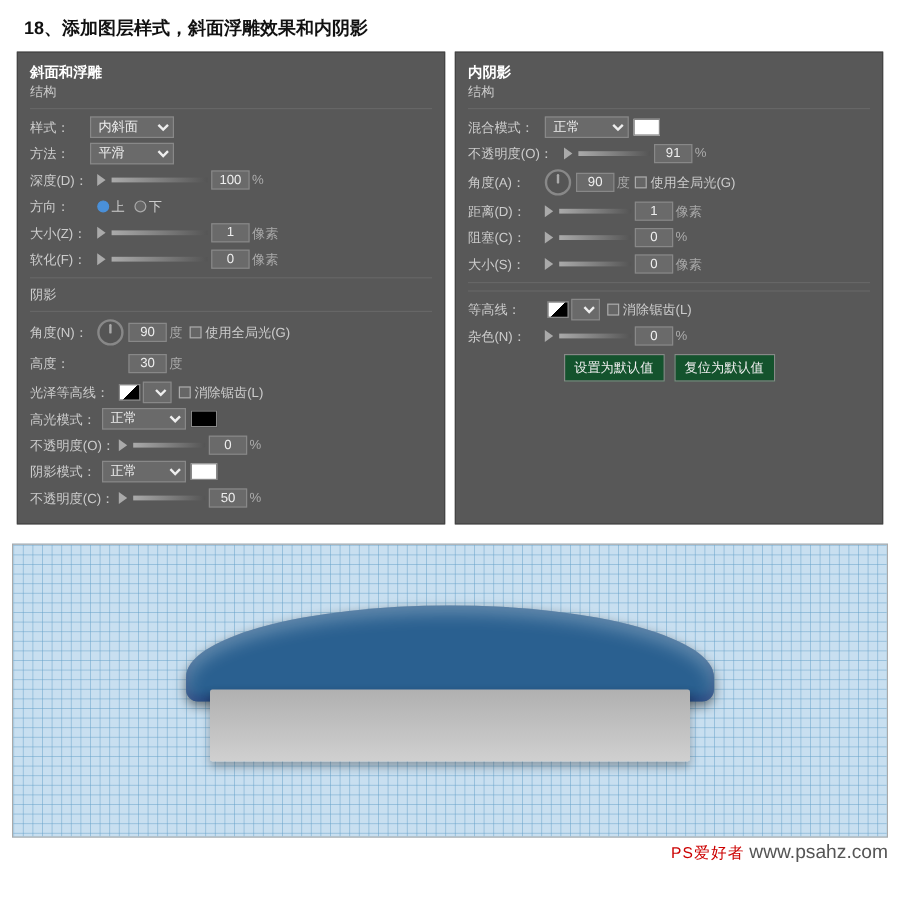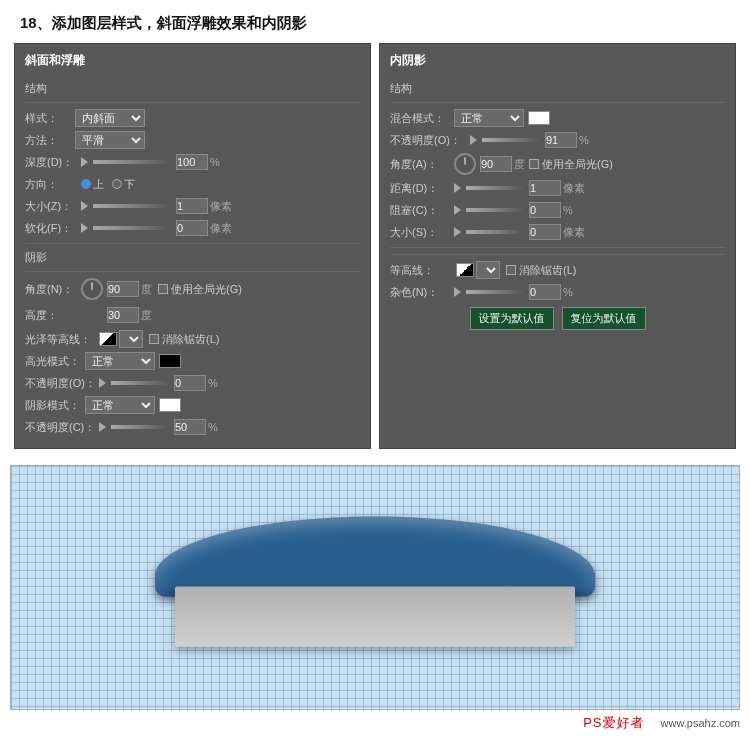--- a/index.html
+++ b/index.html
@@ -40,21 +40,21 @@
       flex: 1;
       padding: 8px 10px;
       margin: 0 4px;
       color: #ddd;
       font-size: 12px;
     }
 
     .panel-title {
       color: #fff;
       font-size: 12px;
-      margin-bottom: 12px;
+      margin-bottom: 0;
       font-weight: bold;
     }
 
     .section-title {
       color: #ccc;
       font-size: 11px;
       margin-bottom: 4px;
     }
 
     .divider {
@@ -105,21 +105,21 @@
       width: 60px;
     }
 
     .num-input {
       background: #6a6a6a;
       border: 1px solid #888;
       color: #eee;
       font-size: 11px;
       width: 32px;
       height: 16px;
-      text-align: left;
+      text-align: center;
     }
 
     .unit {
       color: #aaa;
       font-size: 11px;
       margin-left: 2px;
     }
 
     .triangle-right {
       width: 0; height: 0;
@@ -309,23 +309,23 @@
     }
 
     .footer-logo {
       font-size: 13px;
       font-weight: normal;
       color: #c00;
       letter-spacing: 1px;
     }
 
     .footer-site {
-      font-size: 11px;
+      font-size: 16px;
       color: #555;
-      margin-left: 16px;
+      margin-left: 4px;
     }
   </style>
 </head>
 <body>
 
 <div class="page-container">
 
   <div class="page-title">18、添加图层样式，斜面浮雕效果和内阴影</div>
 
   <div class="panels-row">

